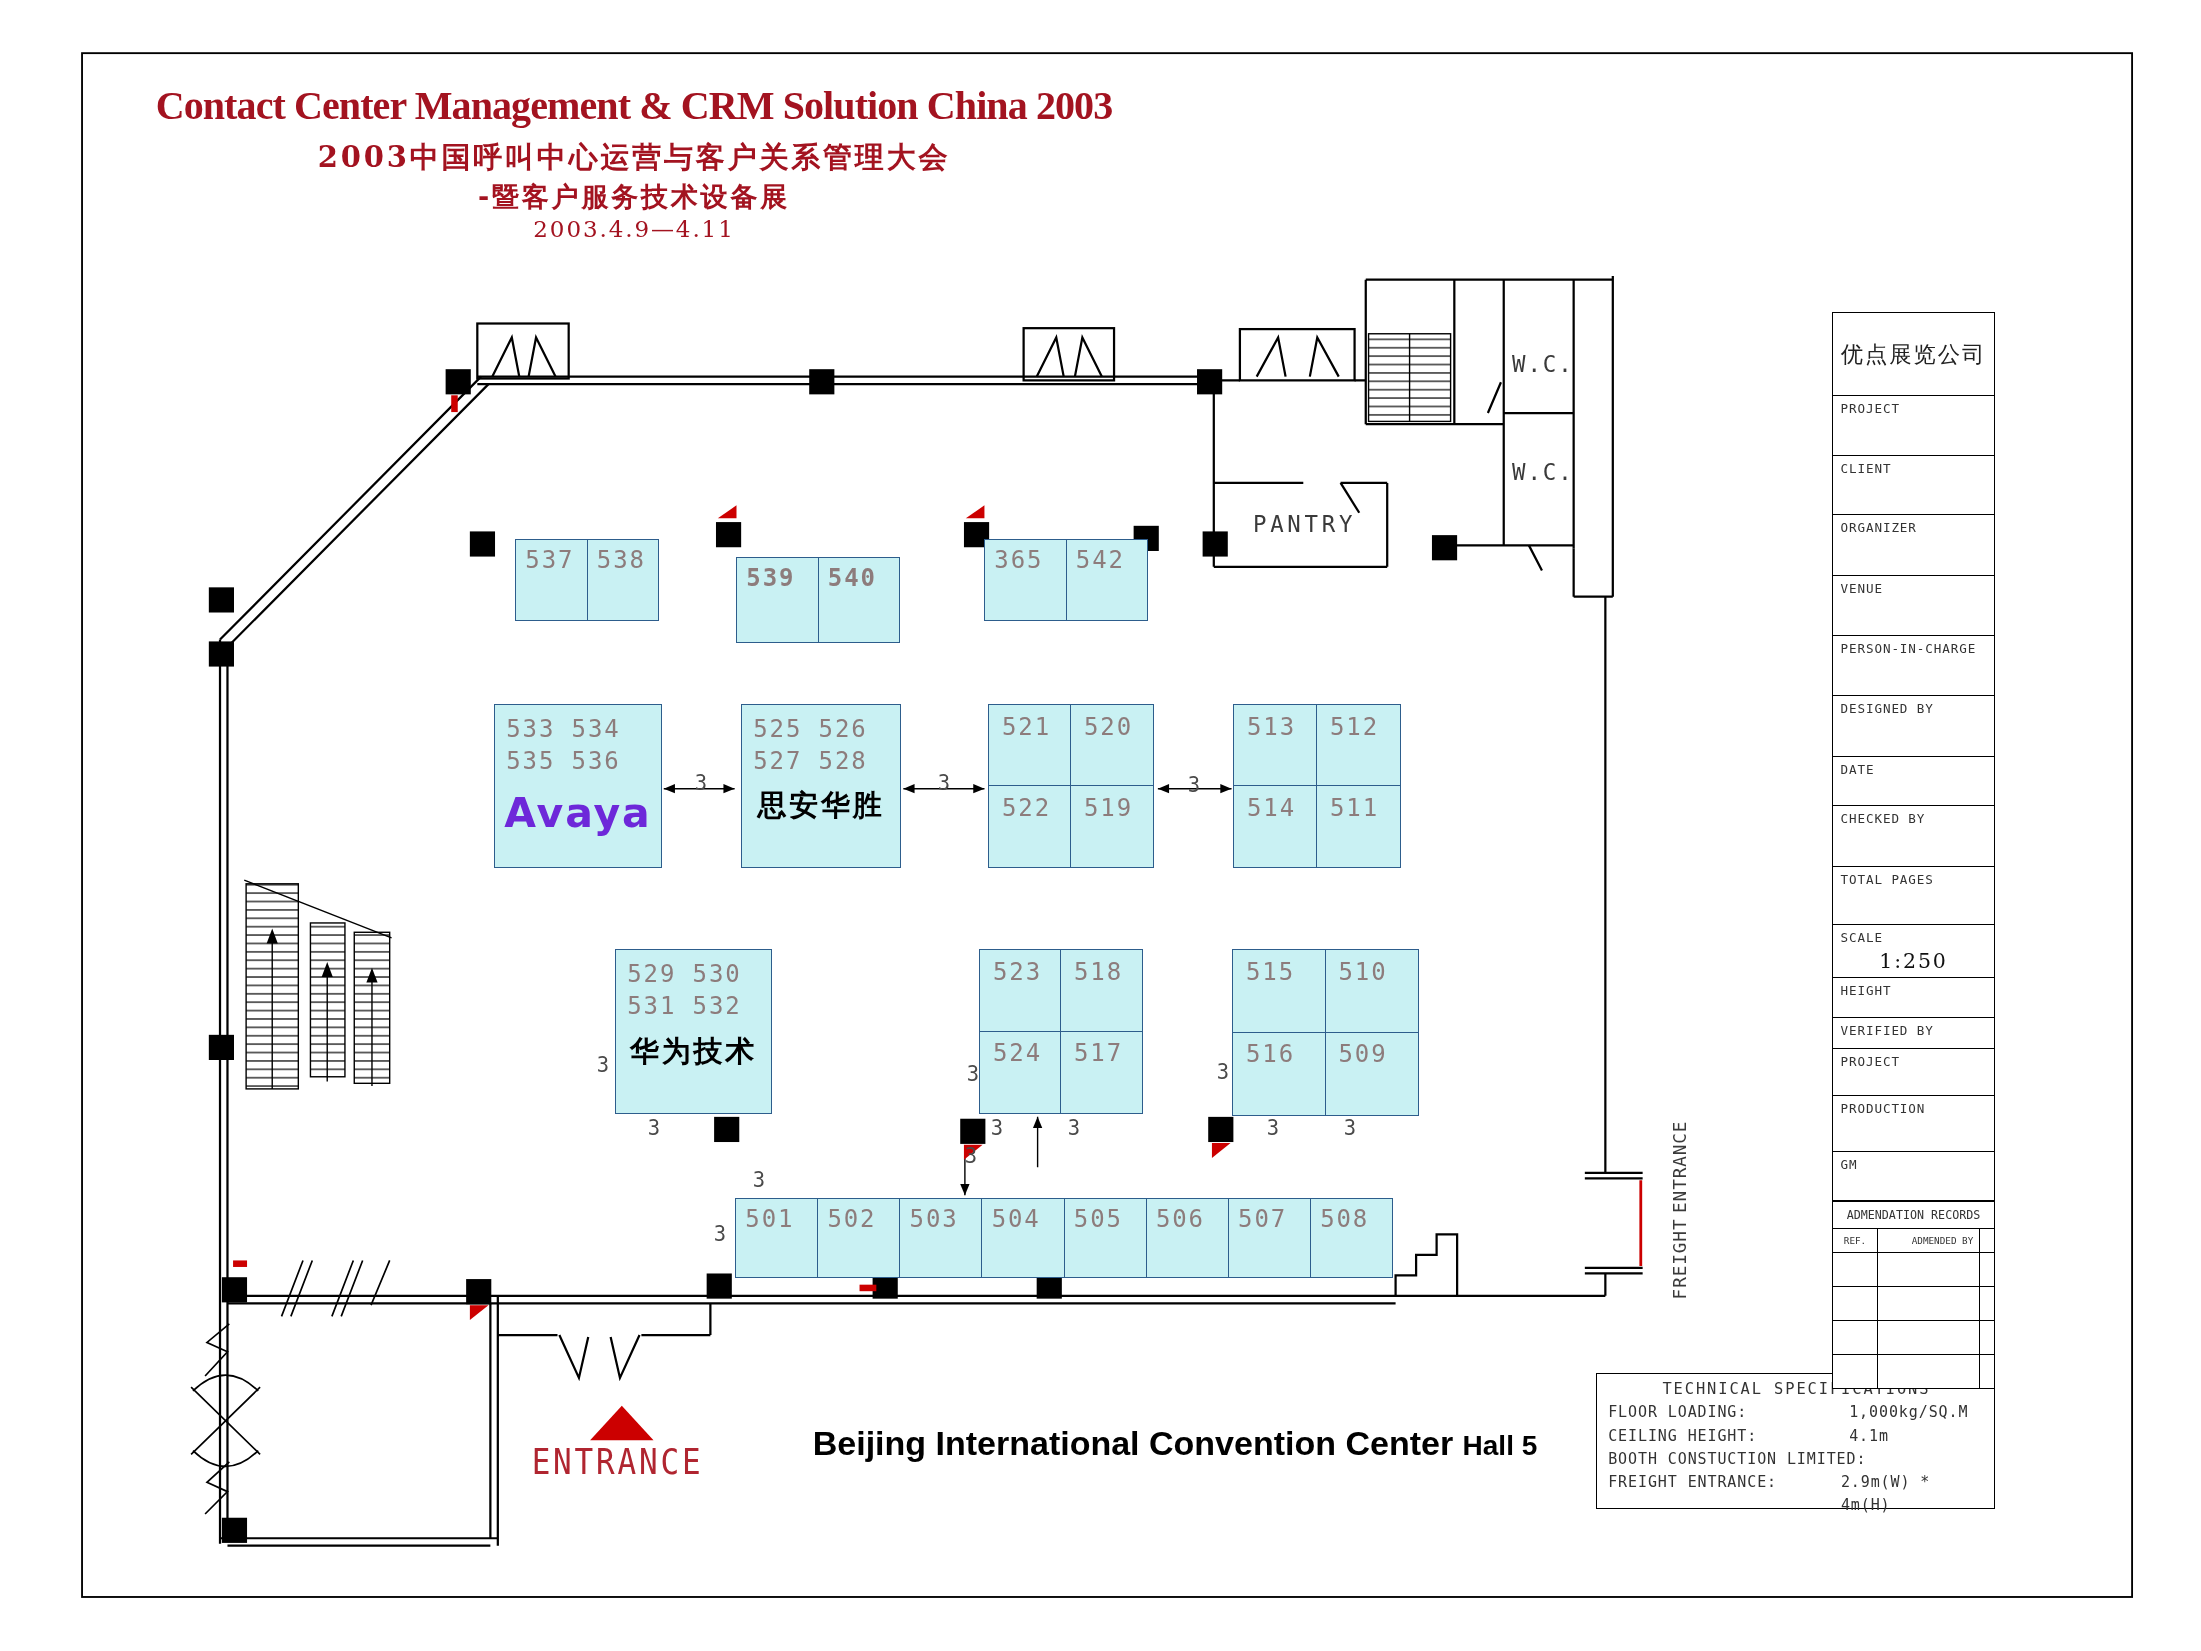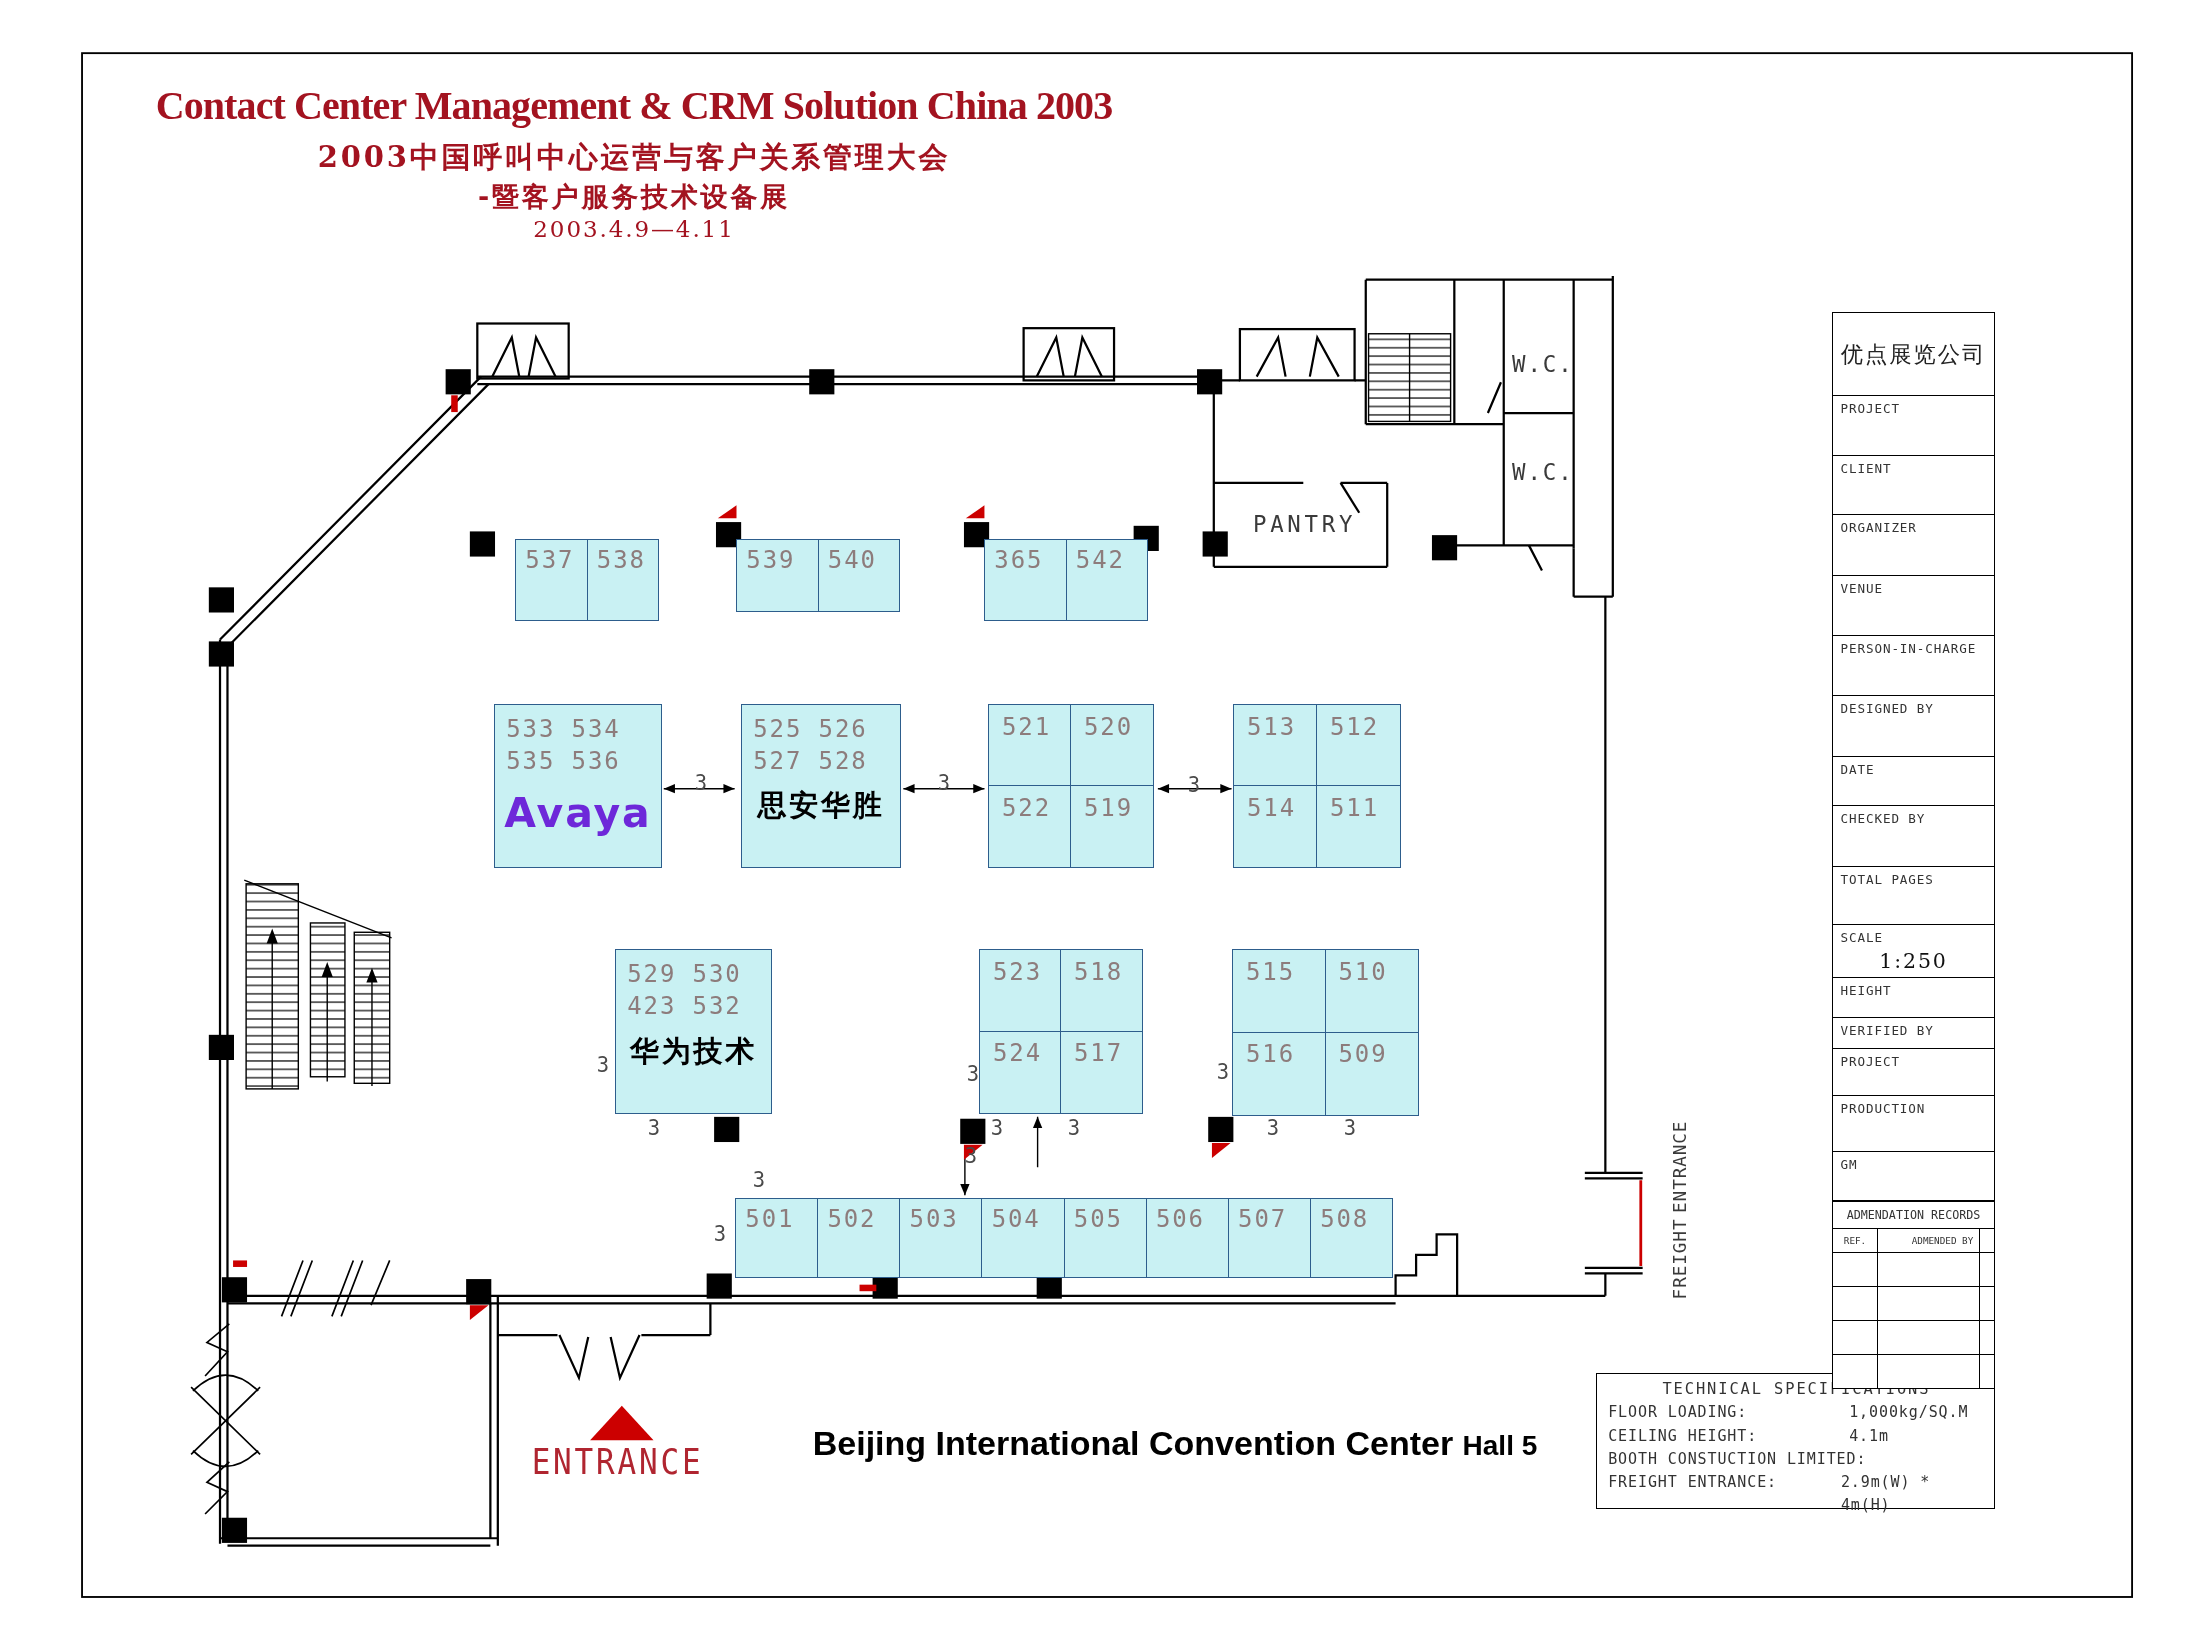--- a/index.html
+++ b/index.html
@@ -198,21 +198,21 @@
     <div>FREIGHT</div>
     <div>ENTRANCE</div>
   </div>
   <div class="abs entrance-label">ENTRANCE</div>
 
   <div id="plan-layer">
       <div class="booth linear" style="left: 515px; top: 539px; width: 144px; height: 82px;">
         <div class="cell"><span class="bnum">537</span></div>
         <div class="cell"><span class="bnum">538</span></div>
       </div>
-      <div class="booth linear" style="left: 736px; top: 539px; width: 164px; height: 73px;">
+      <div class="booth linear" style="left: 736px; top: 557px; width: 164px; height: 86px; font-weight: bold;">
         <div class="cell"><span class="bnum">539</span></div>
         <div class="cell"><span class="bnum">540</span></div>
       </div>
       <div class="booth linear" style="left: 984px; top: 539px; width: 164px; height: 82px;">
         <div class="cell"><span class="bnum">365</span></div>
         <div class="cell"><span class="bnum">542</span></div>
       </div>
       <div class="booth linear" style="left: 735px; top: 1198px; width: 658px; height: 80px;">
         <div class="cell"><span class="bnum">501</span></div>
         <div class="cell"><span class="bnum">502</span></div>
@@ -257,21 +257,21 @@
       <div class="booth branded" style="left: 741px; top: 704px; width: 160px; height: 164px;">
         <div class="nums-block">
           <div class="bnum">525  526</div>
           <div class="bnum">527  528</div>
         </div>
         <div class="brand brand-cjk">思安华胜</div>
       </div>
       <div class="booth branded" style="left: 615px; top: 949px; width: 157px; height: 165px;">
         <div class="nums-block">
           <div class="bnum">529  530</div>
-          <div class="bnum">423  532</div>
+          <div class="bnum">531  532</div>
         </div>
         <div class="brand brand-cjk">华为技术</div>
       </div>
       <div class="dim" style="left: 701px; top: 783px;">3</div>
       <div class="dim" style="left: 944px; top: 783px;">3</div>
       <div class="dim" style="left: 1194px; top: 785px;">3</div>
       <div class="dim" style="left: 603px; top: 1065px;">3</div>
       <div class="dim" style="left: 654px; top: 1128px;">3</div>
       <div class="dim" style="left: 973px; top: 1074px;">3</div>
       <div class="dim" style="left: 997px; top: 1128px;">3</div>

